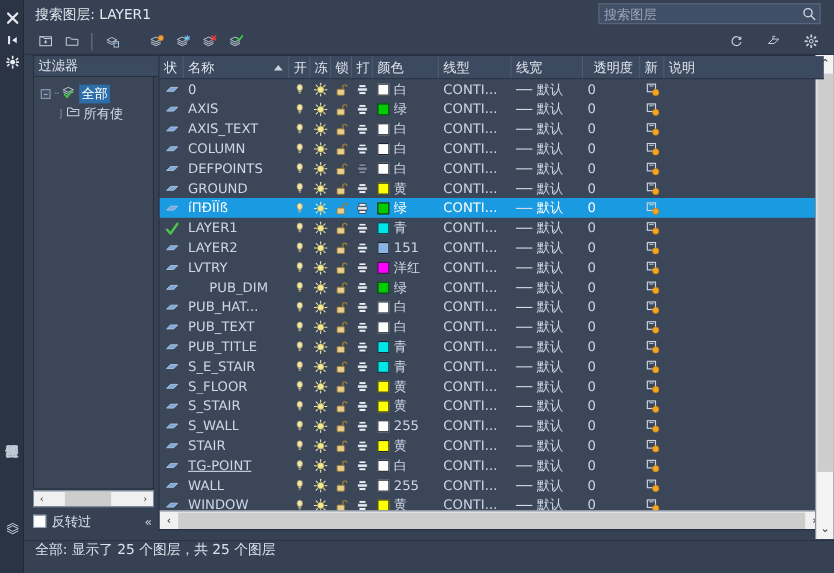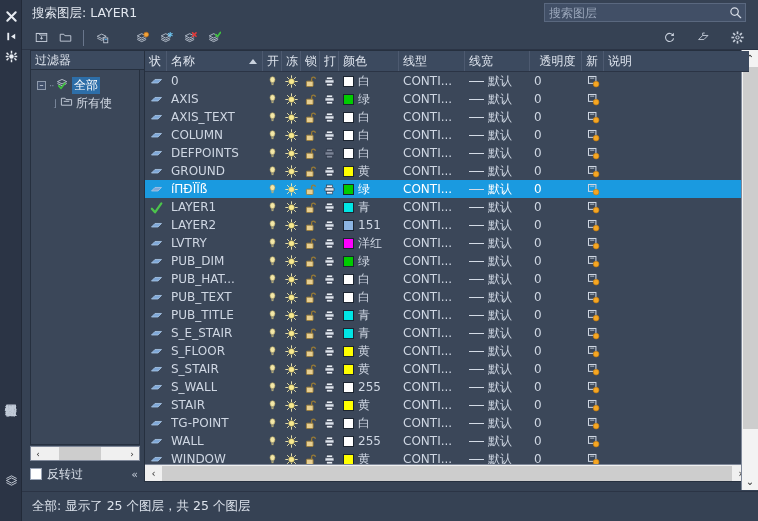--- a/index.html
+++ b/index.html
@@ -301,21 +301,21 @@
     color: #303030; font-size: 10px;
   }
   .vs-track { flex: 1; width: 17px; position: relative; }
   .vs-thumb { position: absolute; left: 1px; top: 0; width: 15px; height: 362px; background: #cdcdcd; }
 
   
   .statusbar {
     position: absolute; left: 0; bottom: 0;
     width: 736px; height: 30px;
     border-top: 1px solid #2b3445;
-    display: flex; align-items: center;
+    display: flex; align-items: flex-start;
     padding-left: 10px;
   }
   .status-text { font-size: 12.5px; color: #dde3ec; }
 </style>
 </head>
 <body>
 
 <div id="app">
 
   <div class="rail">
@@ -1248,21 +1248,21 @@
               <div class="cell" style="width: 200px;">
                 <span></span>
               </div>
             </div>
             <div class="row">
               <div class="cell center" style="width: 22px;">
                 <svg class="ico" width="15" height="13" viewBox="0 0 14 14">
                   <path d="M1.6 8.6 L5.4 4.8 L12.4 4.8 L8.6 8.6 Z" fill="#7fa8d8" stroke="#a9c6e6" stroke-width="0.9"></path>
                 </svg>
               </div>
-              <div class="cell name-cell" style="width: 96px;">
+              <div class="cell name-cell" style="width: 96px; justify-content: center;">
                 <span class="layer-name">PUB_DIM</span>
               </div>
               <div class="cell center" style="width: 19px;">
                 <svg class="ico" width="13" height="13" viewBox="0 0 14 14">
                   <ellipse cx="7" cy="5" rx="2.7" ry="3.2" fill="#f4e8a8" stroke="#9a8f60" stroke-width="0.7"></ellipse>
                   <rect x="5.6" y="8.2" width="2.8" height="1.1" fill="#c9bf8a"></rect>
                   <rect x="5.9" y="9.7" width="2.2" height="1.2" fill="#b5ab78"></rect>
                 </svg>
               </div>
               <div class="cell center" style="width: 19px;">
@@ -1851,21 +1851,21 @@
               <div class="cell" style="width: 200px;">
                 <span></span>
               </div>
             </div>
             <div class="row">
               <div class="cell center" style="width: 22px;">
                 <svg class="ico" width="15" height="13" viewBox="0 0 14 14">
                   <path d="M1.6 8.6 L5.4 4.8 L12.4 4.8 L8.6 8.6 Z" fill="#7fa8d8" stroke="#a9c6e6" stroke-width="0.9"></path>
                 </svg>
               </div>
-              <div class="cell name-cell" style="width: 96px;">
+              <div class="cell name-cell" style="width: 96px; text-decoration: underline;">
                 <span class="layer-name">TG-POINT</span>
               </div>
               <div class="cell center" style="width: 19px;">
                 <svg class="ico" width="13" height="13" viewBox="0 0 14 14">
                   <ellipse cx="7" cy="5" rx="2.7" ry="3.2" fill="#f4e8a8" stroke="#9a8f60" stroke-width="0.7"></ellipse>
                   <rect x="5.6" y="8.2" width="2.8" height="1.1" fill="#c9bf8a"></rect>
                   <rect x="5.9" y="9.7" width="2.2" height="1.2" fill="#b5ab78"></rect>
                 </svg>
               </div>
               <div class="cell center" style="width: 19px;">

